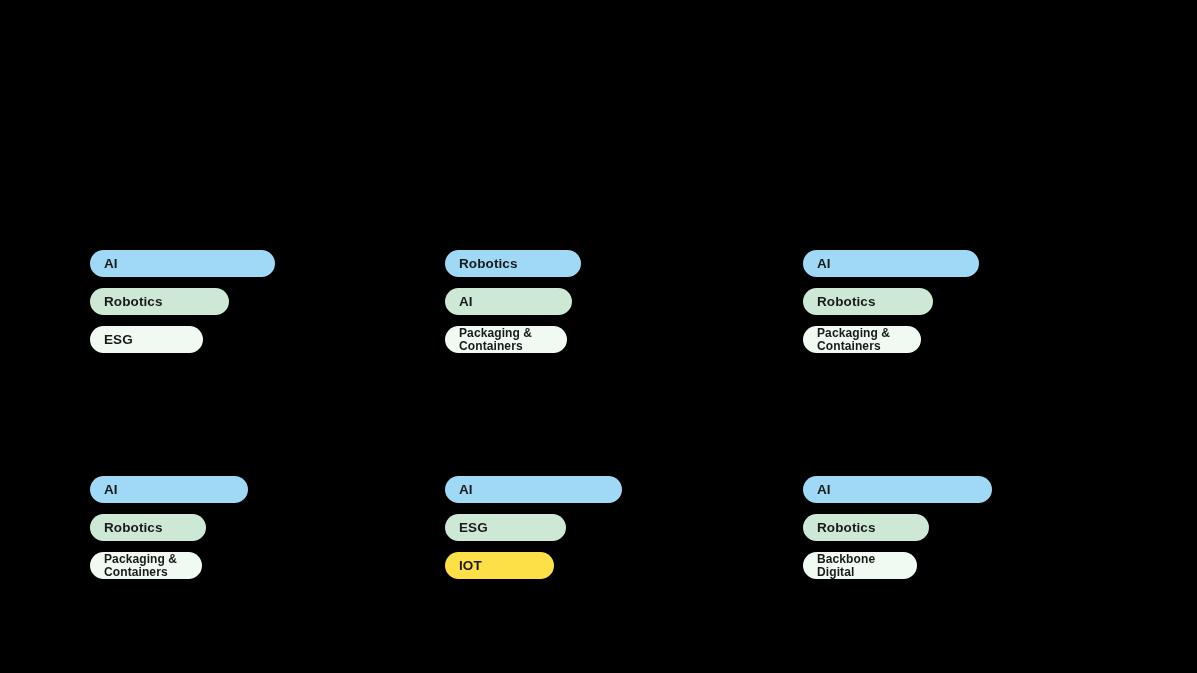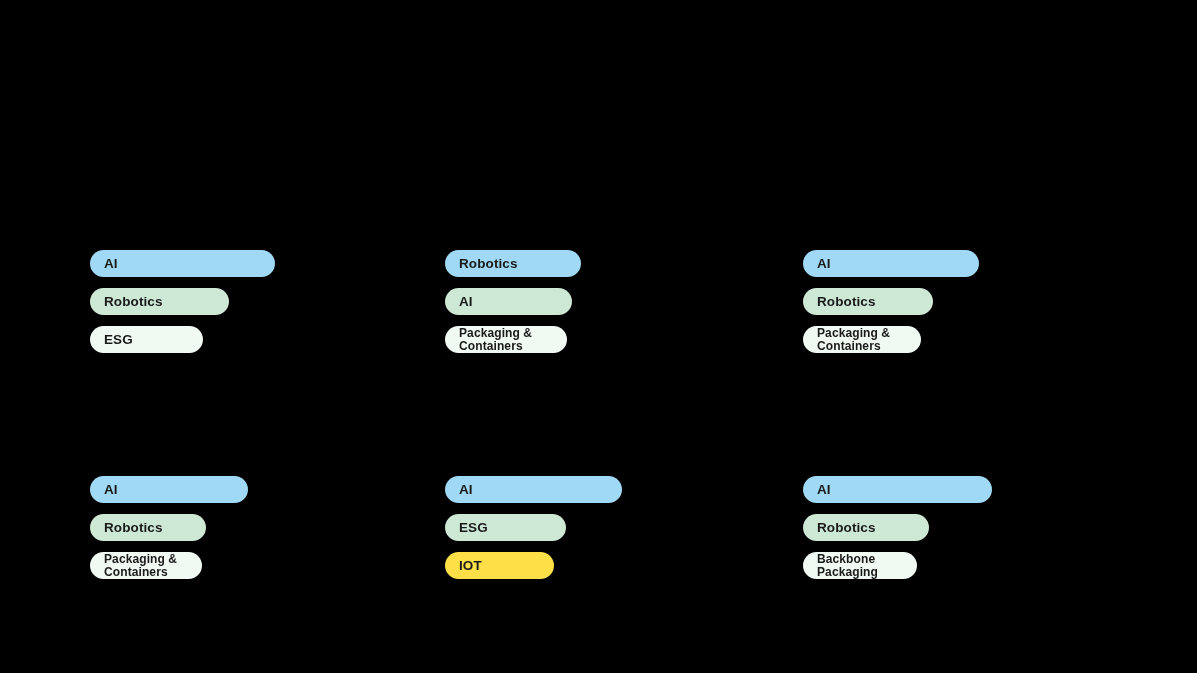--- a/index.html
+++ b/index.html
@@ -105,16 +105,16 @@
     </div>
     <div class="group">
       <div class="pill" style="left: 803px; top: 476px; width: 189px; height: 27px; background: rgb(159, 217, 245); color: rgb(26, 26, 26);">
         <div class="pill-line">AI</div>
       </div>
       <div class="pill" style="left: 803px; top: 514px; width: 126px; height: 27px; background: rgb(205, 233, 214); color: rgb(26, 26, 26);">
         <div class="pill-line">Robotics</div>
       </div>
       <div class="pill multi" style="left: 803px; top: 552px; width: 114px; height: 27px; background: rgb(240, 250, 242); color: rgb(26, 26, 26);">
         <div class="pill-line">Backbone</div>
-        <div class="pill-line">Packaging</div>
+        <div class="pill-line">Digital</div>
       </div>
     </div>
   </div>
 
 </body></html>

